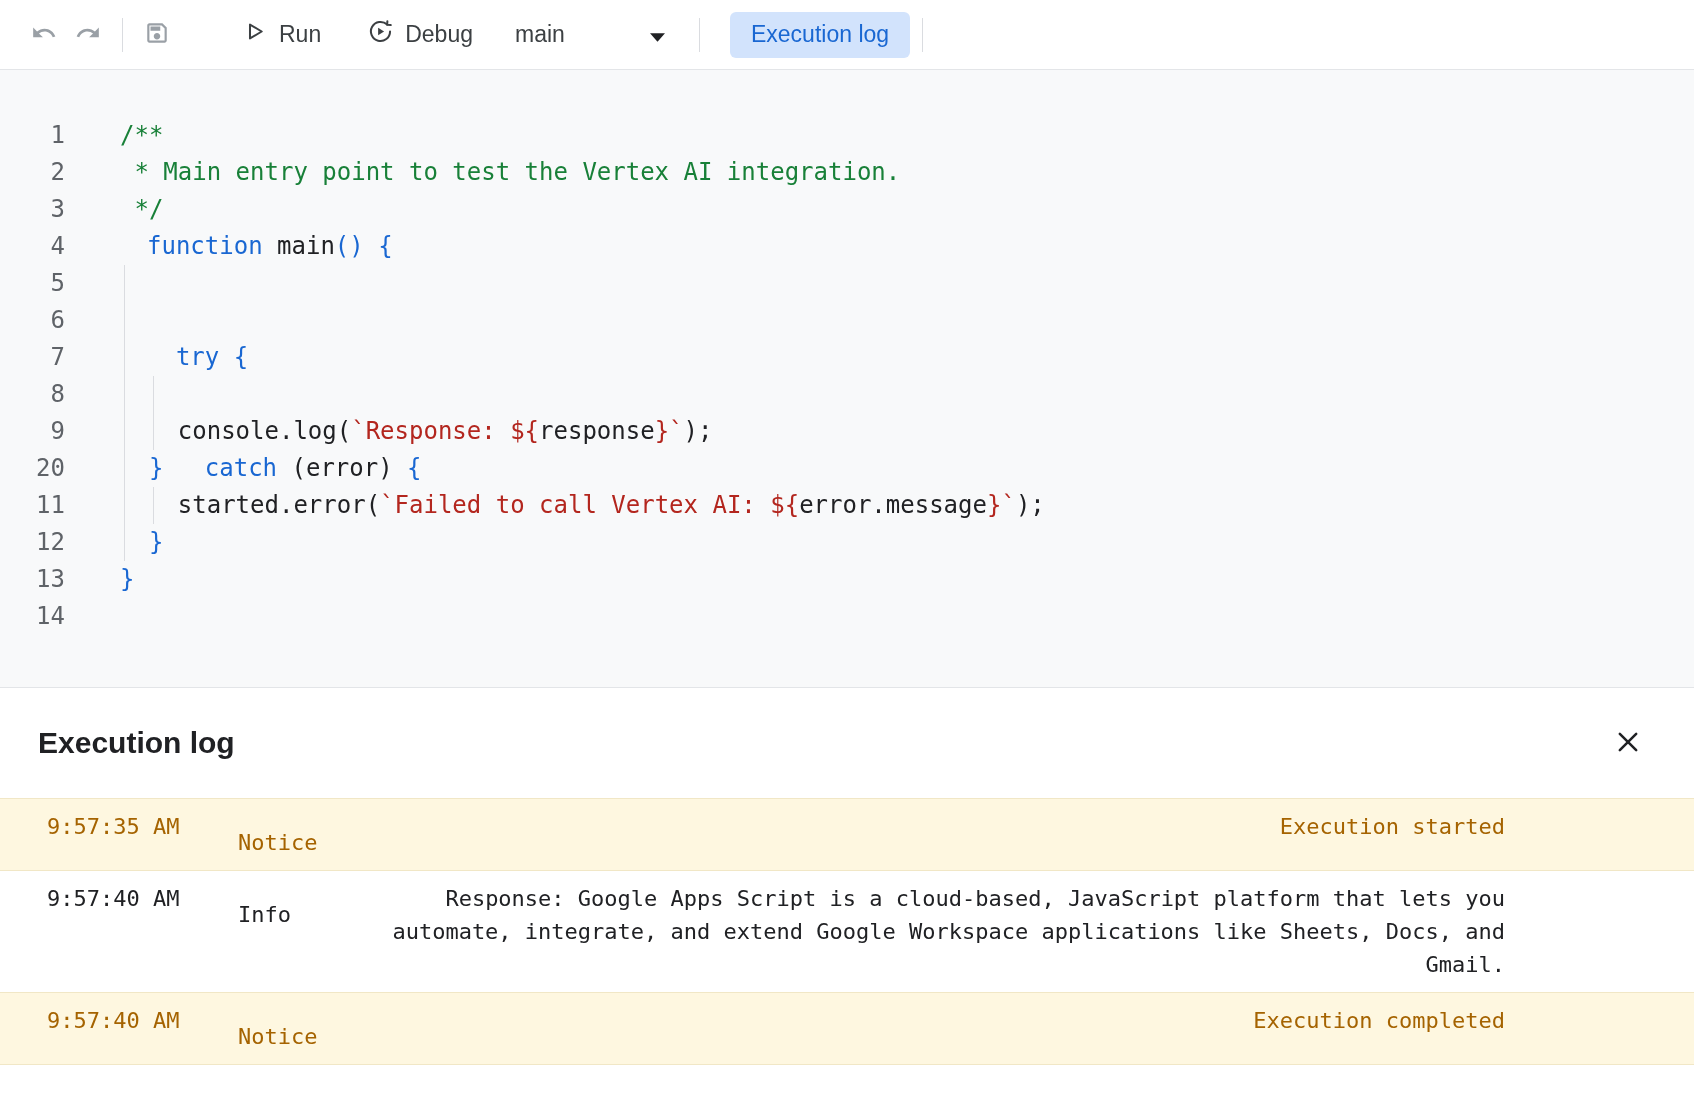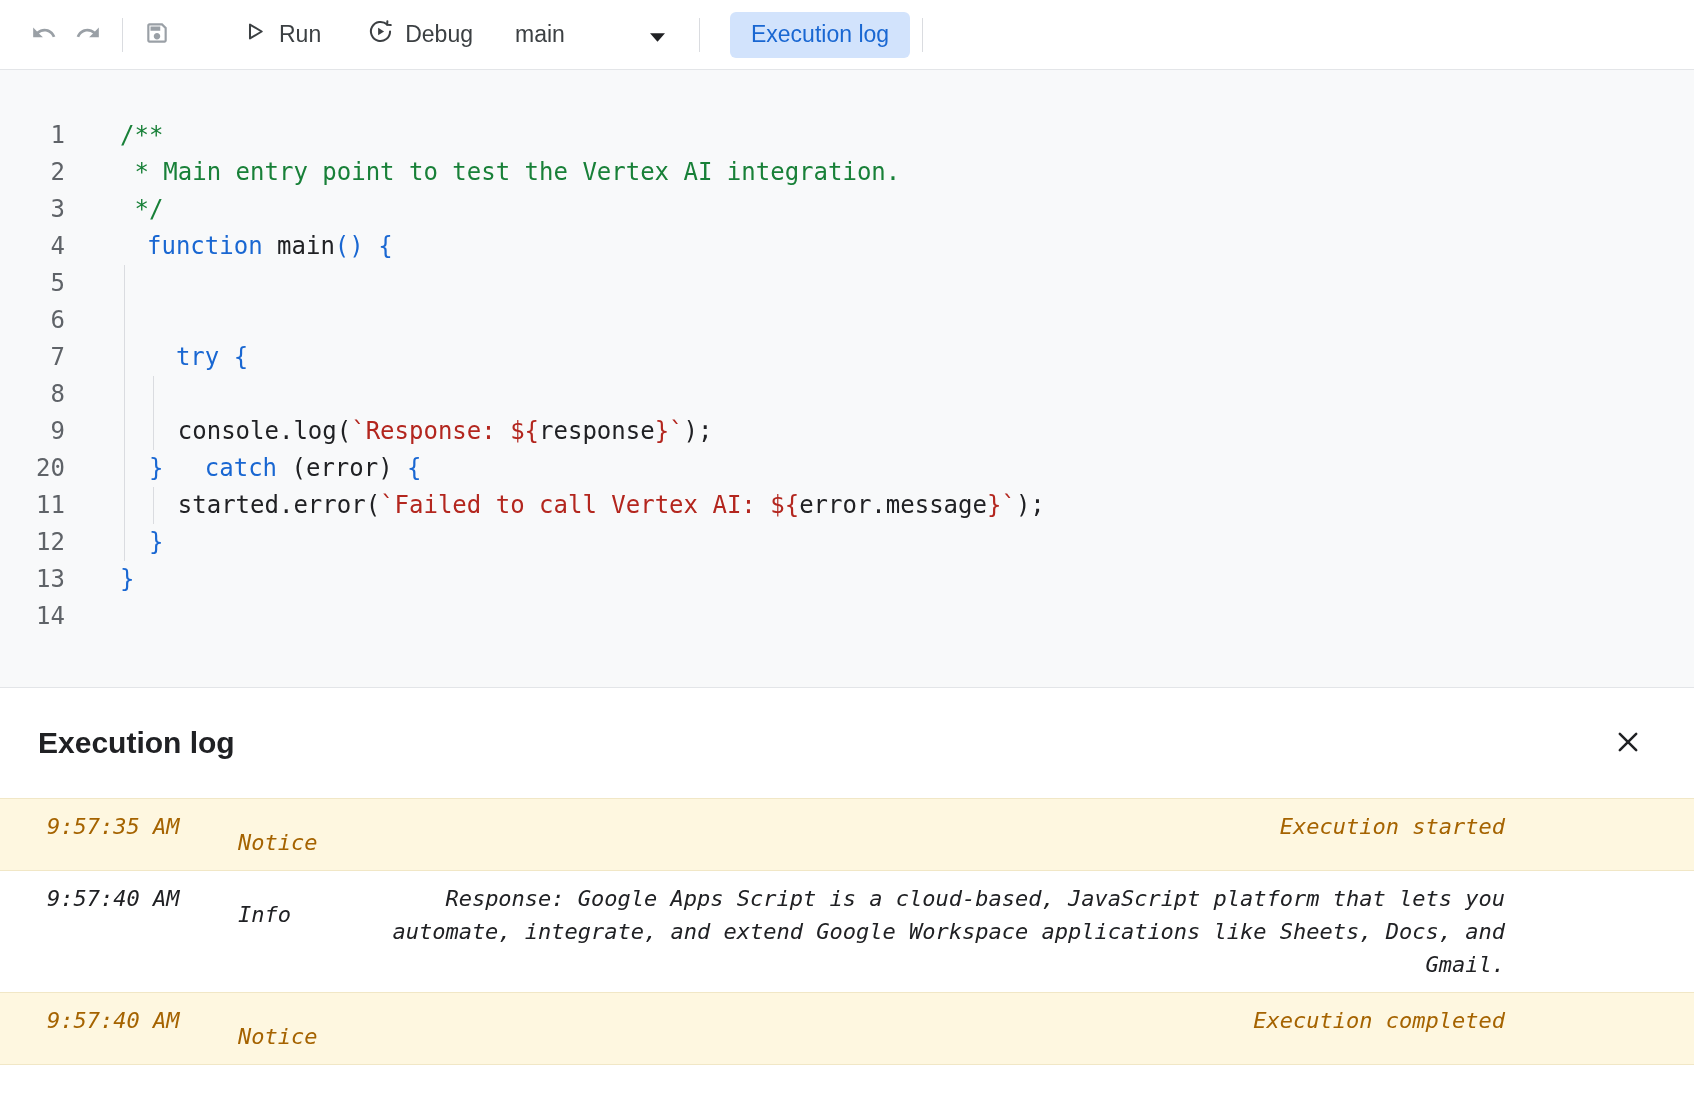--- a/index.html
+++ b/index.html
@@ -42,21 +42,21 @@
   .ig3 { left: 153px; top: 417px; height: 37px; }
 
   
   .log-panel { background: #fff; }
   .log-header { height: 110px; display: flex; align-items: center; justify-content: space-between;
     padding: 0 44px 0 38px; }
   .log-title { font-size: 30px; font-weight: 600; color: #202124; }
   .close-btn { width: 44px; height: 44px; border: none; background: transparent; cursor: pointer;
     display: flex; align-items: center; justify-content: center; }
   .log-rows { font-family: "DejaVu Sans Mono", monospace; font-size: 22px; }
-  .log-row { display: flex; padding: 11px 0 11px 47px; line-height: 33px; font-style: italic; }
+  .log-row { display: flex; padding: 11px 0 11px 47px; line-height: 33px; }
   .log-row.notice { background: var(--notice_bg); color: var(--notice_text);
     border-top: 1px solid #f1e7c6; border-bottom: 1px solid #f1e7c6; }
   .log-row.info { color: #202124; }
   .log-row .t { width: 191px; flex: none; }
   .log-row .lvl { width: 152px; flex: none; margin-top: 16px; }
   .log-row .msg { width: 1115px; text-align: right; }
 </style>
 </head>
 <body>
 

